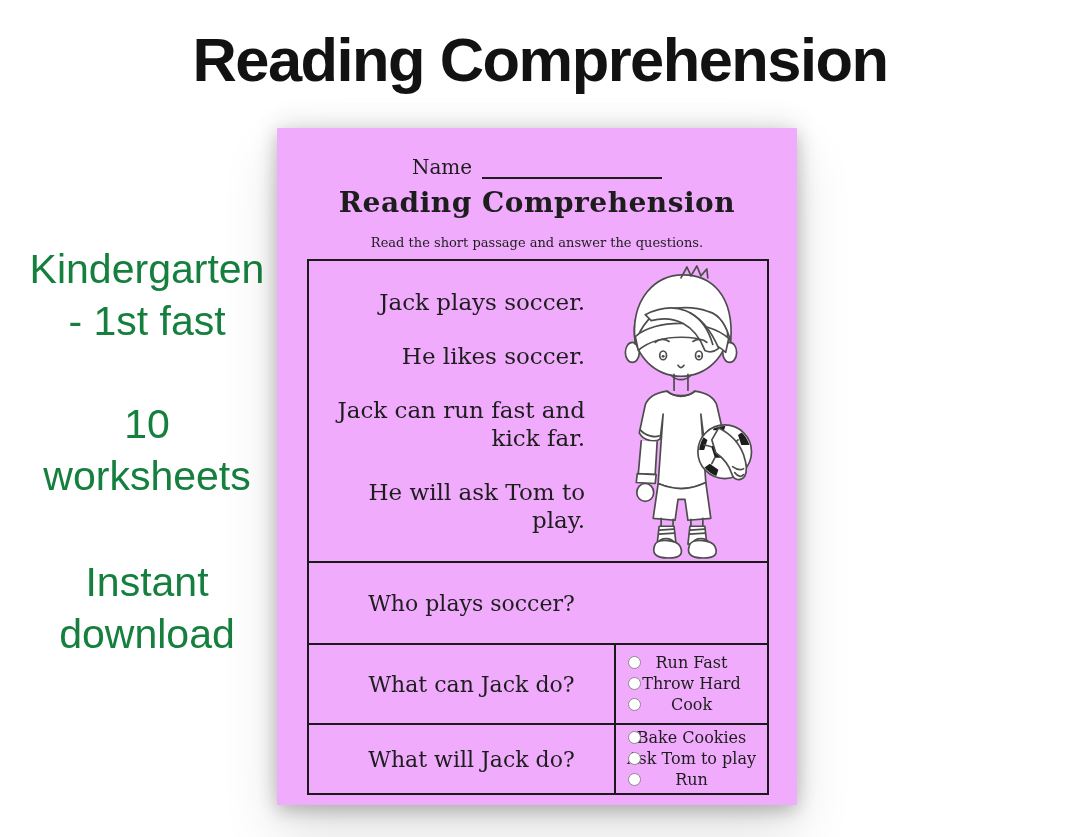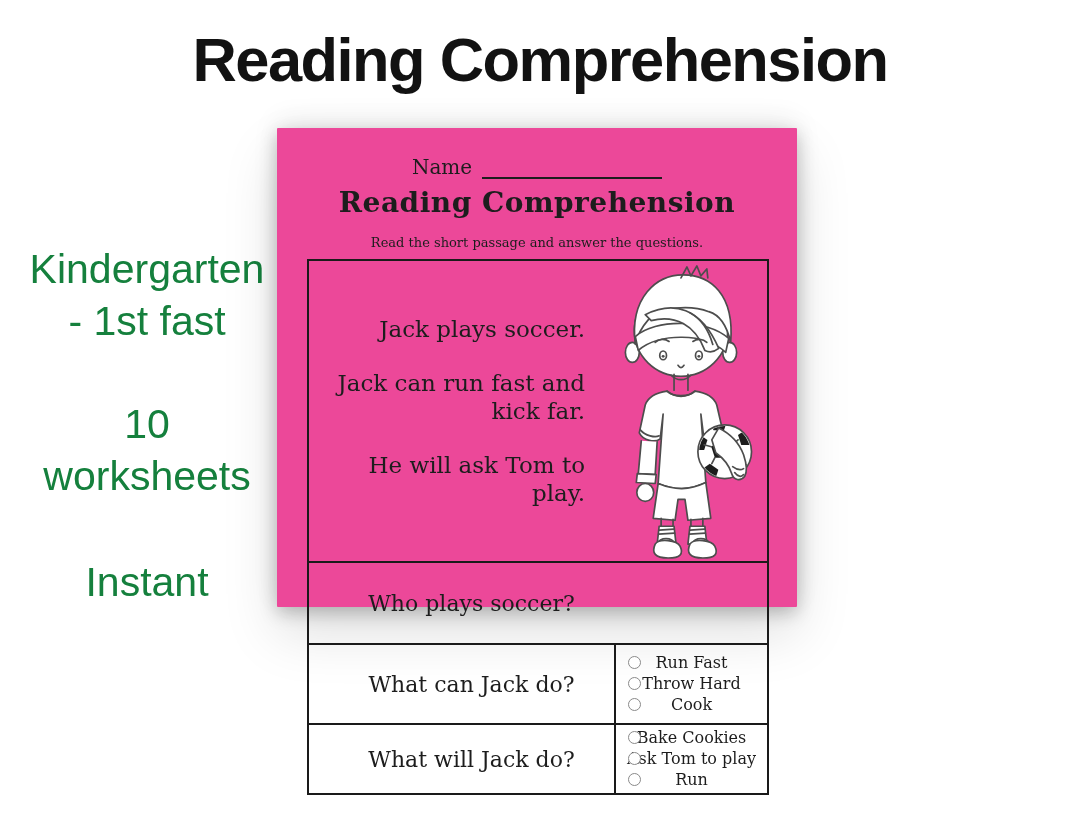--- a/index.html
+++ b/index.html
@@ -21,22 +21,22 @@
   
   .side-panel { position:absolute; left:0; top:0; width:294px; }
   .side-block { position:absolute; left:0; width:294px; text-align:center;
     font-size:41px; line-height:52px; color:#15803d; font-weight:400; }
   .side-block.b1 { top:243px; }
   .side-block.b2 { top:398px; }
   .side-block.b3 { top:556px; }
 
   
   .sheet {
-    position:absolute; left:277px; top:128px; width:520px; height:479px;
-    background:#ec4899; border-radius:1px;
+    position:absolute; left:277px; top:128px; width:520px; height:677px;
+    background:#f0abfc; border-radius:1px;
     box-shadow:0 6px 18px rgba(0,0,0,0.22), 0 26px 55px rgba(0,0,0,0.13), 0 -8px 28px rgba(0,0,0,0.07);
     font-family:"DejaVu Serif","Liberation Serif",serif; color:#1d1d1d;
   }
   .name-row { margin-top:27px; display:flex; justify-content:center; align-items:flex-end; gap:10px; }
   .name-label { font-size:20px; }
   .name-line { width:180px; height:24px; border-bottom:2px solid #1d1d1d; }
 
   .ws-title { margin-top:7px; text-align:center; font-size:28px; font-weight:700; letter-spacing:0.5px; }
   .ws-subtitle { margin-top:16px; text-align:center; font-size:13px; }
 
@@ -78,38 +78,40 @@
     <div class="side-block b1">
       <div>Kindergarten</div>
       <div>- 1st fast</div>
     </div>
     <div class="side-block b2">
       <div>10</div>
       <div>worksheets</div>
     </div>
     <div class="side-block b3">
       <div>Instant</div>
+      <div>download</div>
     </div>
   </div>
 
   <div class="sheet">
 
     <div class="name-row">
       <span class="name-label">Name</span>
       <span class="name-line"></span>
     </div>
 
     <div class="ws-title">Reading Comprehension</div>
     <div class="ws-subtitle">Read the short passage and answer the questions.</div>
 
     <div class="ws-table">
 
       <div class="row-passage">
         <div class="passage-text">
           <p>Jack plays soccer.</p>
+          <p>He likes soccer.</p>
           <p>Jack can run fast and kick far.</p>
           <p>He will ask Tom to play.</p>
         </div>
         <div class="passage-figure">
           <svg width="172" height="298" viewBox="0 0 172 300">
             <g stroke="#4d4d4d" stroke-width="1.7" fill="none" stroke-linecap="round" stroke-linejoin="round">
 
               <ellipse cx="37" cy="90" rx="7" ry="10" fill="#fff"></ellipse>
               <ellipse cx="135" cy="90" rx="7" ry="10" fill="#fff"></ellipse>
 

